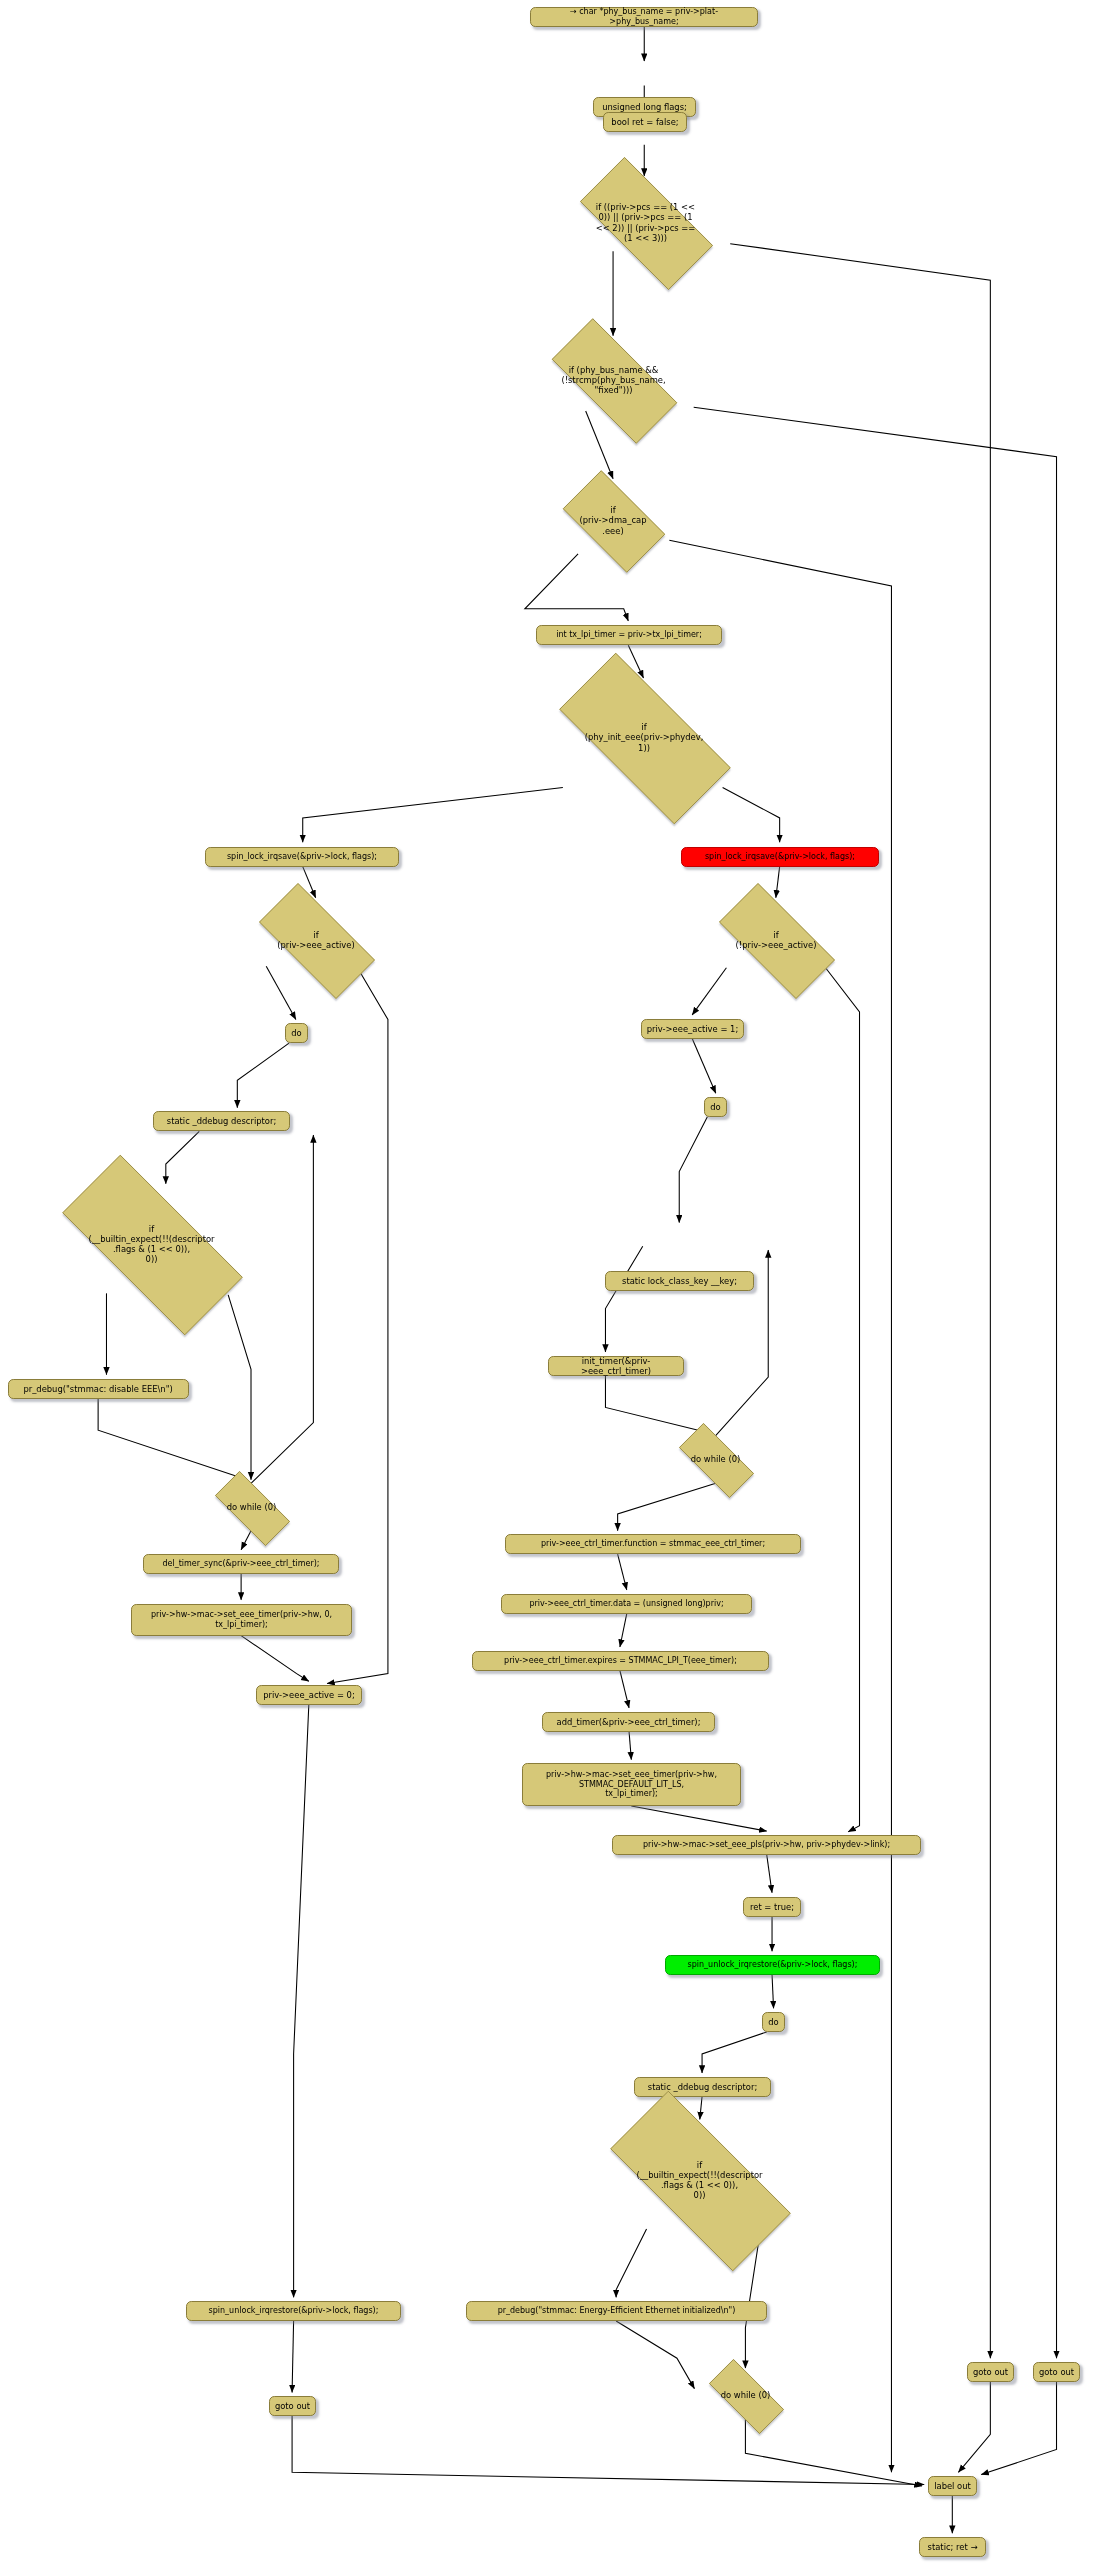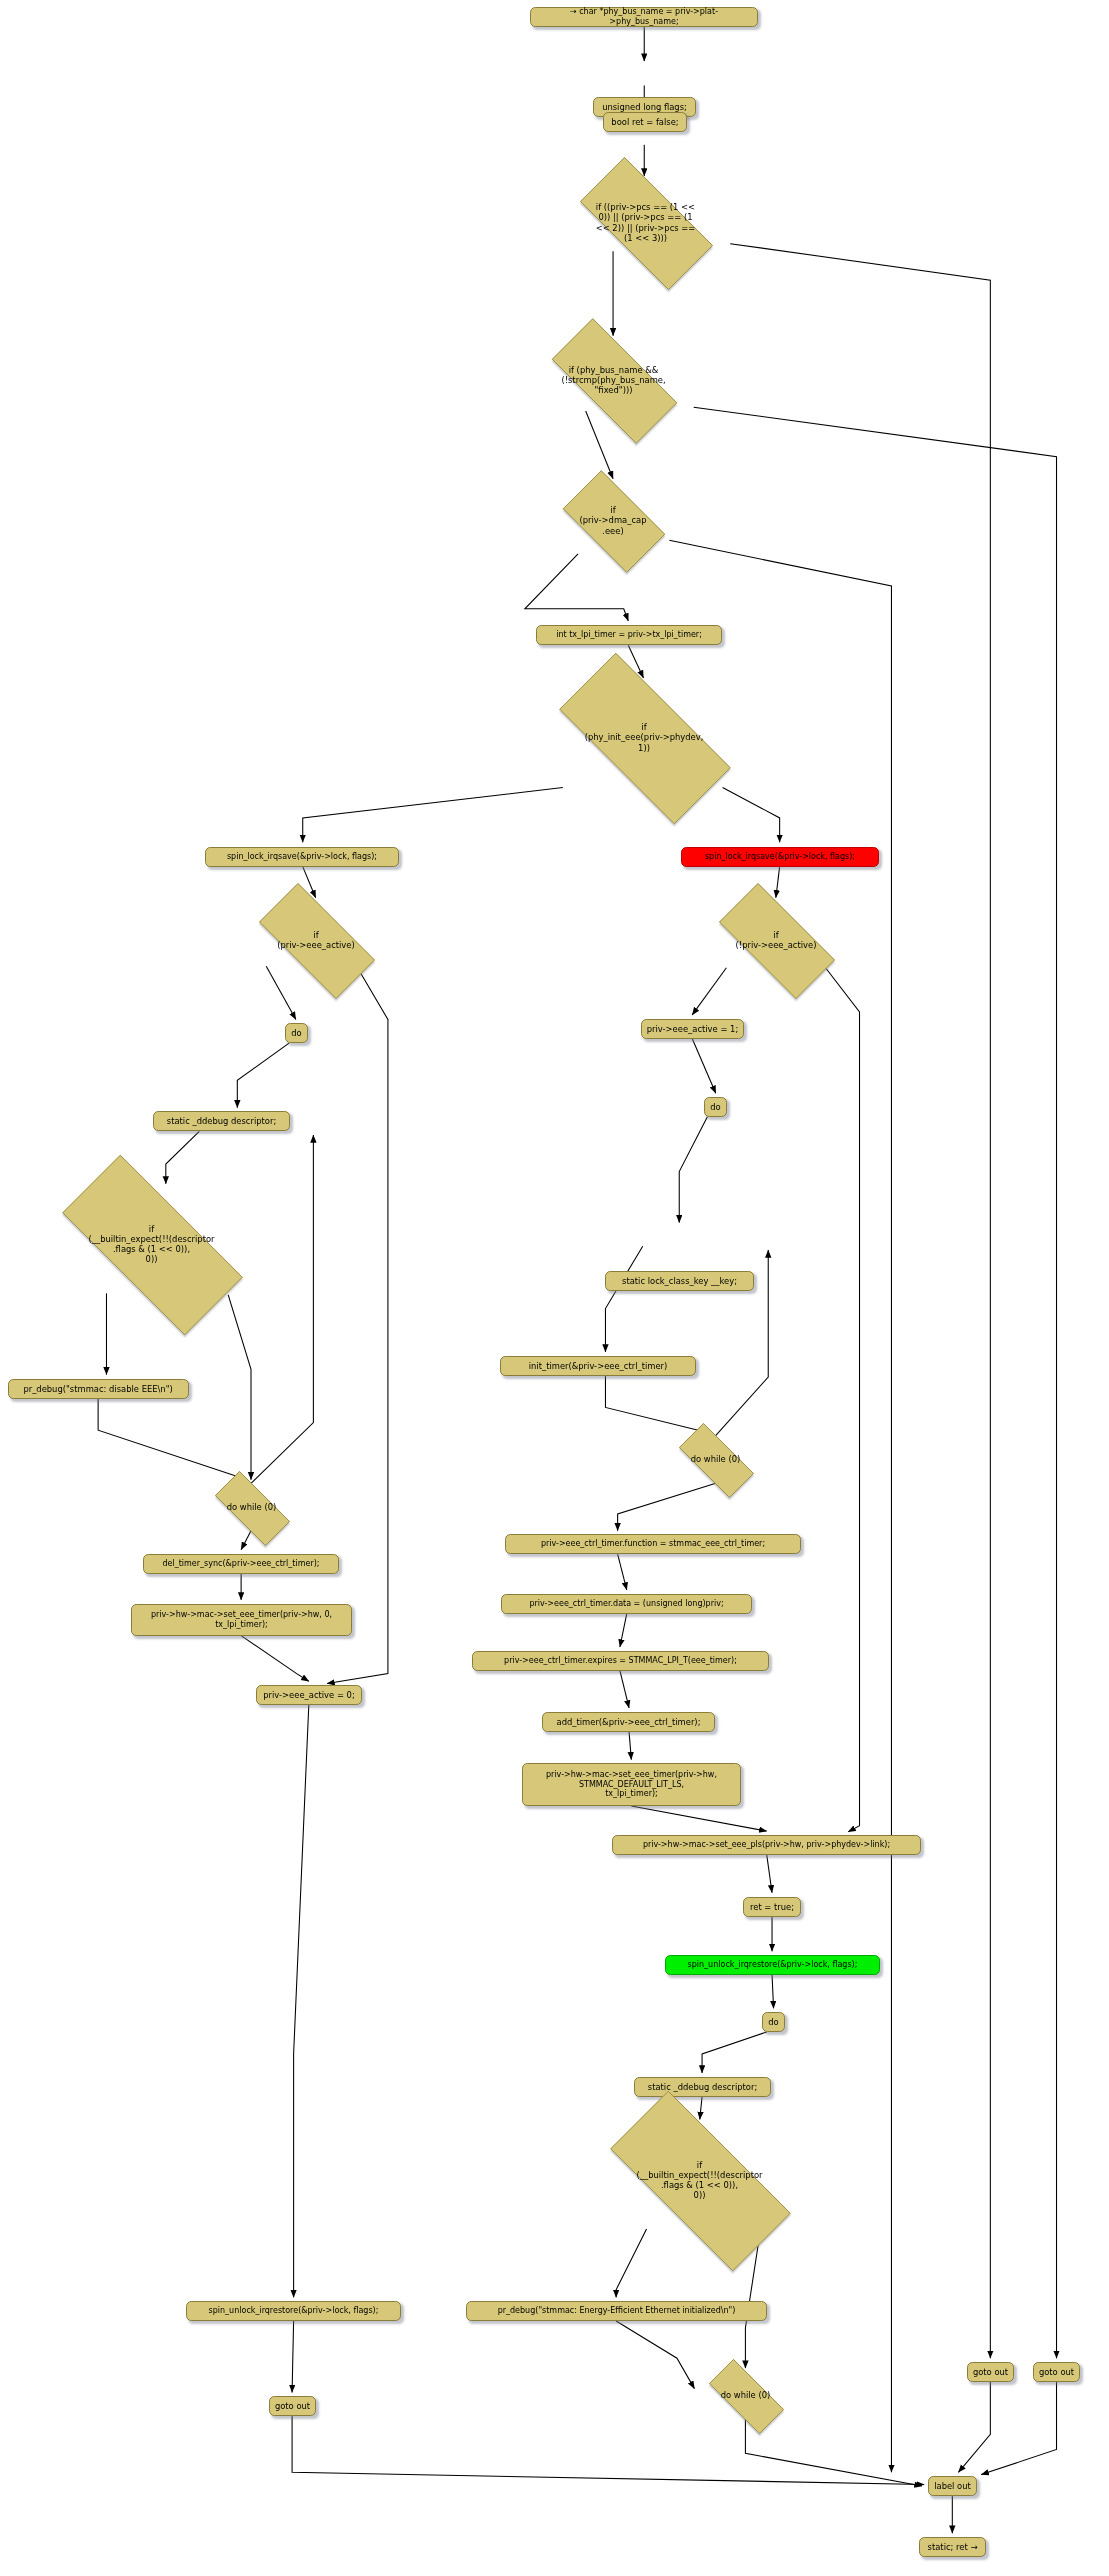--- a/index.html
+++ b/index.html
@@ -118,21 +118,21 @@
 (!priv-&gt;eee_active)</div></div>
       <div class="node rect" style="left: 285px; top: 1023px; width: 23px; height: 20px;"><span>do</span></div>
       <div class="node rect" style="left: 641px; top: 1019px; width: 103px; height: 20px;"><span>priv-&gt;eee_active = 1;</span></div>
       <div class="node rect" style="left: 153px; top: 1111px; width: 137px; height: 20px;"><span>static _ddebug descriptor;</span></div>
       <div class="node rect" style="left: 704px; top: 1097px; width: 23px; height: 20px;"><span>do</span></div>
       <div class="node diamond" style="left: 30px; top: 1187px; width: 243px; height: 114px;"><div class="dshape"></div><div class="dtext">if
 (__builtin_expect(!!(descriptor
 .flags &amp; (1 &lt;&lt; 0)),
 0))</div></div>
       <div class="node rect" style="left: 605px; top: 1226px; width: 149px; height: 20px; margin-top: 45px;"><span>static lock_class_key __key;</span></div>
-      <div class="node rect" style="left: 500px; top: 1356px; width: 196px; height: 20px;"><span>init_timer(&amp;priv-&gt;eee_ctrl_timer)</span></div>
+      <div class="node rect" style="left: 548px; top: 1356px; width: 136px; height: 20px;"><span>init_timer(&amp;priv-&gt;eee_ctrl_timer)</span></div>
       <div class="node rect" style="left: 7.6px; top: 1379px; width: 181px; height: 20px;"><span>pr_debug("stmmac: disable EEE\n")</span></div>
       <div class="node diamond" style="left: 202px; top: 1484px; width: 99px; height: 47px;"><div class="dshape"></div><div class="dtext">do while (0)</div></div>
       <div class="node diamond" style="left: 666px; top: 1436px; width: 99px; height: 47px;"><div class="dshape"></div><div class="dtext">do while (0)</div></div>
       <div class="node rect tiny" style="left: 143px; top: 1554px; width: 196px; height: 20px;"><span>del_timer_sync(&amp;priv-&gt;eee_ctrl_timer);</span></div>
       <div class="node rect tiny" style="left: 505px; top: 1534px; width: 296px; height: 20px;"><span>priv-&gt;eee_ctrl_timer.function = stmmac_eee_ctrl_timer;</span></div>
       <div class="node rect tiny" style="left: 131px; top: 1604px; width: 221px; height: 32px;"><span>priv-&gt;hw-&gt;mac-&gt;set_eee_timer(priv-&gt;hw, 0,
 tx_lpi_timer);</span></div>
       <div class="node rect tiny" style="left: 501px; top: 1594px; width: 251px; height: 20px;"><span>priv-&gt;eee_ctrl_timer.data = (unsigned long)priv;</span></div>
       <div class="node rect tiny" style="left: 472px; top: 1651px; width: 297px; height: 20px;"><span>priv-&gt;eee_ctrl_timer.expires = STMMAC_LPI_T(eee_timer);</span></div>
       <div class="node rect" style="left: 256px; top: 1685px; width: 106px; height: 20px; text-align: center;"><span>priv-&gt;eee_active = 0;</span></div>

